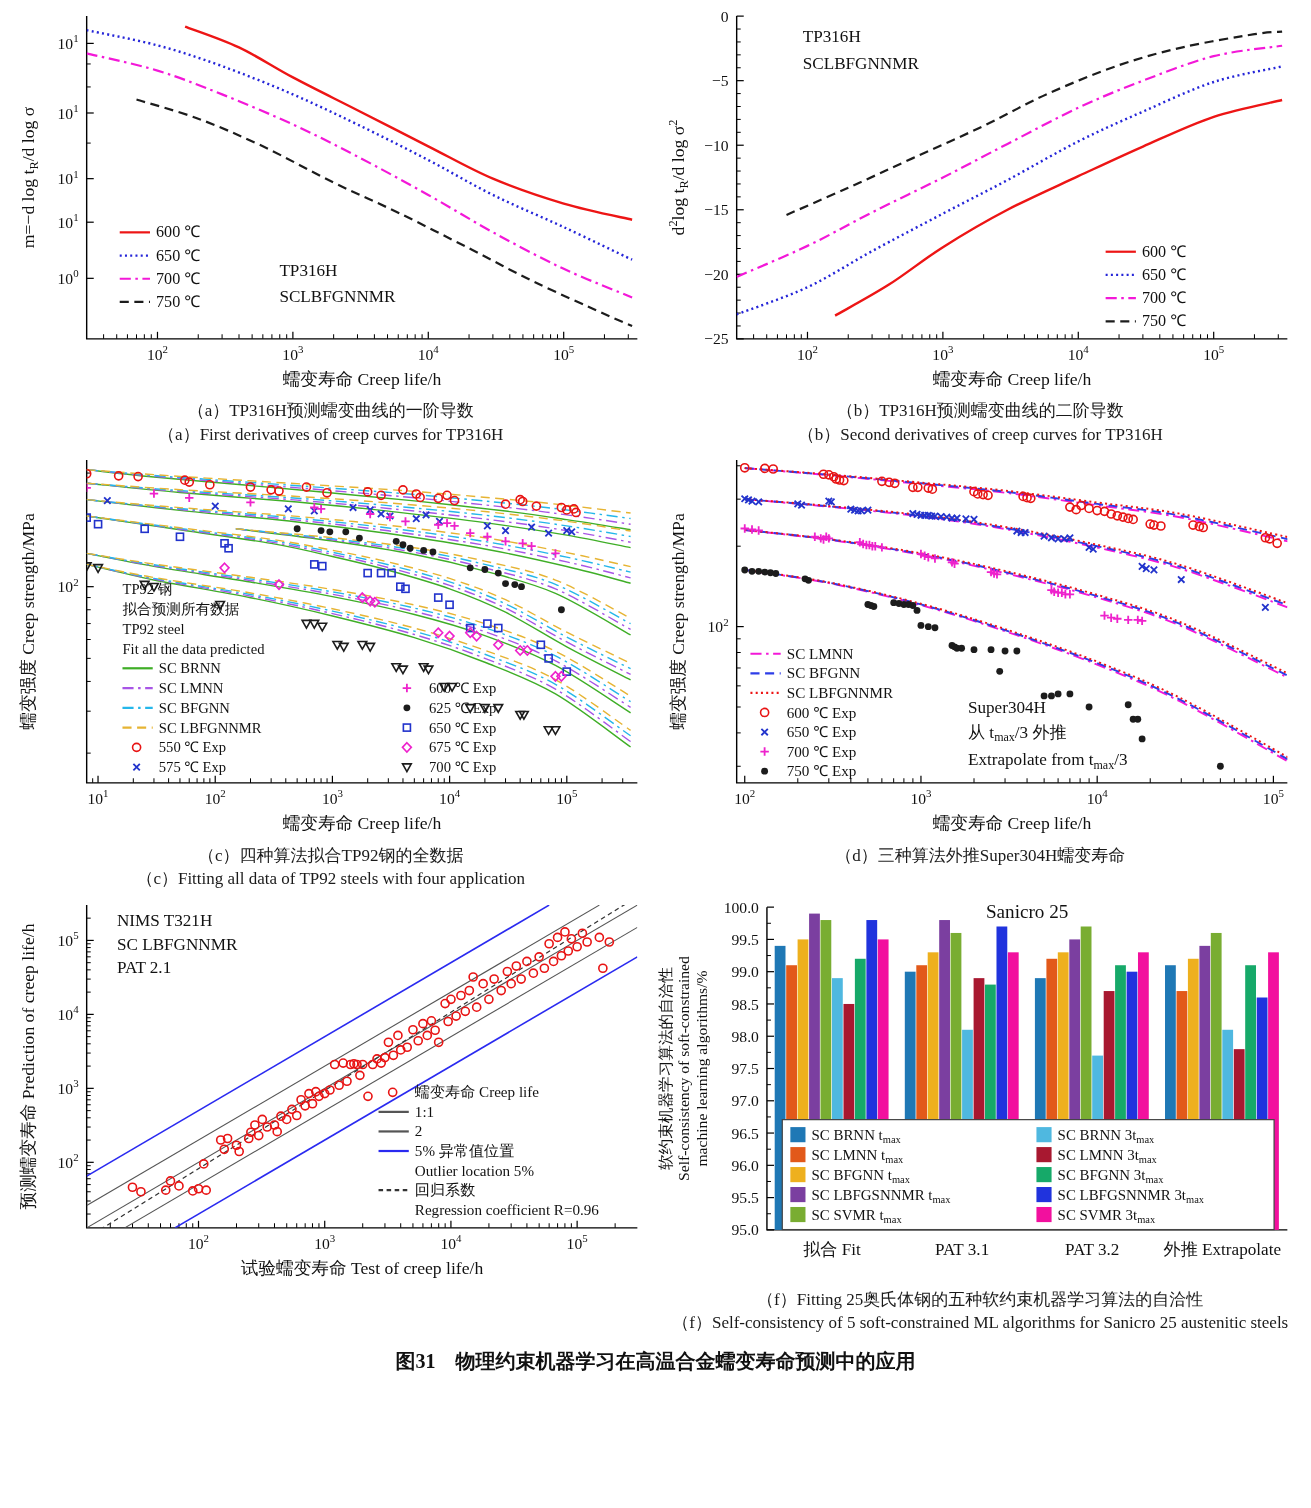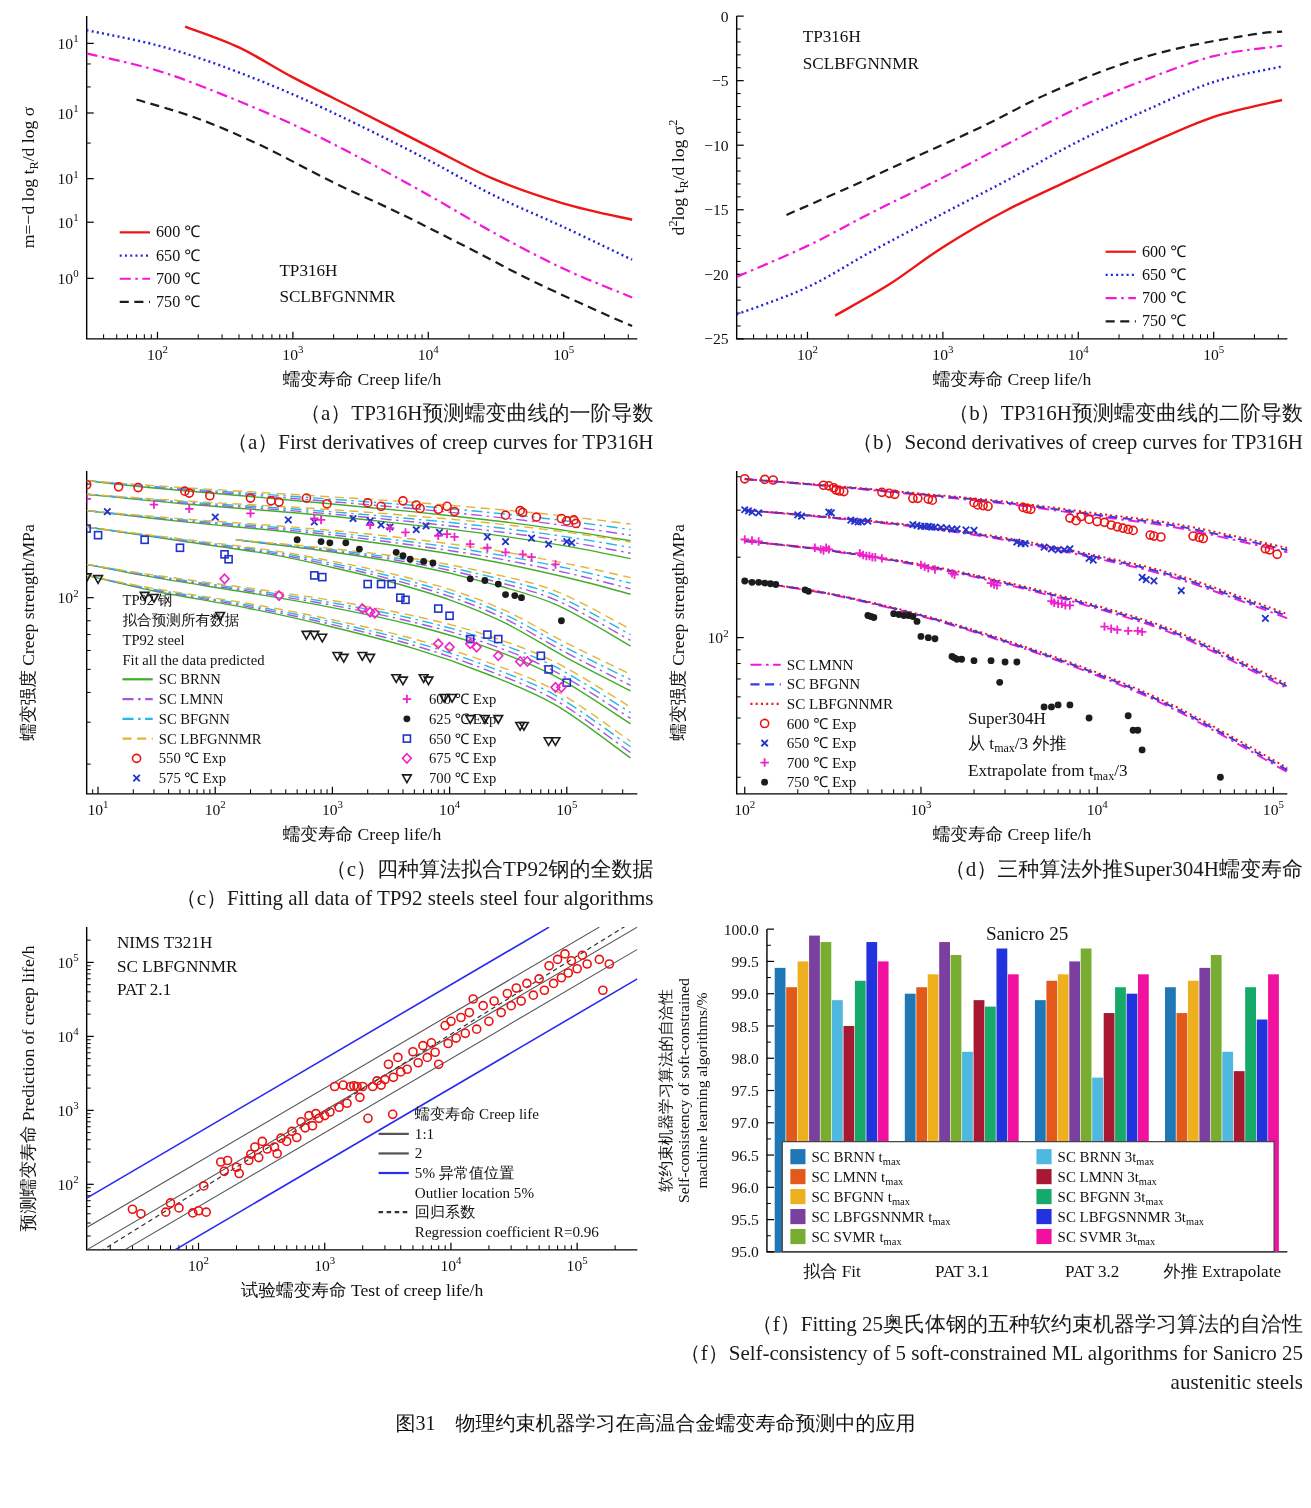--- a/index.html
+++ b/index.html
@@ -2,23 +2,23 @@
 <html><head>
 <meta charset="utf-8">
 <style>
   html,body{margin:0;padding:0;background:#fff;}
   body{width:1311px;font-family:"Liberation Serif",serif;color:#111;}
   .grid{display:grid;grid-template-columns:1fr 1fr;padding:2px 6px 0 6px;}
   figure.panel{margin:0;padding:0 2px;}
   svg.chart{display:block;width:100%;height:auto;}
   svg text{font-family:"Liberation Serif",serif;fill:#111;}
   .caps{margin-top:2px;}
-  .cap{text-align:right;font-size:21px;line-height:1.38;color:#1a1a1a;}
+  .cap{text-align:center;font-size:17px;line-height:1.38;color:#1a1a1a;}
   .figcap{text-align:center;margin-top:10px;padding-bottom:8px;}
-  .figcap div{font-weight:normal;font-size:20px;line-height:1.6;}
+  .figcap div{font-weight:bold;font-size:20px;line-height:1.6;}
 </style>
 </head>
 <body>
 
 <div>
   <div class="grid">
 
     <figure class="panel">
       <svg class="chart" viewBox="0 0 640 392">
           <path d="M78 14 L78 334 L624 334" stroke="#000" stroke-width="1.4" fill="none"></path>
@@ -763,21 +763,21 @@
             <path d="M0,-4.6L4.4,0L0,4.6L-4.4,0Z"></path>
           </g>
           <text x="417.49" y="303.8" font-size="14.5"><tspan>675 ℃ Exp</tspan></text>
           <g transform="translate(395.5,318.4)" stroke="#1c1c1c" fill="none" stroke-width="1.6">
             <path d="M-4.3,-3.2L4.3,-3.2L0,4.4Z"></path>
           </g>
           <text x="417.49" y="323.4" font-size="14.5"><tspan>700 ℃ Exp</tspan></text>
         </svg>
       <figcaption class="caps">
         <div class="cap">（c）四种算法拟合TP92钢的全数据</div>
-        <div class="cap">（c）Fitting all data of TP92 steels steel four algorithms</div>
+        <div class="cap">（c）Fitting all data of TP92 steels with four application</div>
       </figcaption>
     </figure>
 
     <figure class="panel">
       <svg class="chart" viewBox="0 0 640 392">
           <path d="M78 14 L78 334 L624 334" stroke="#000" stroke-width="1.4" fill="none"></path>
           <line x1="78" y1="179.06144492681895" x2="85" y2="179.06144492681895" stroke="#000" stroke-width="1.2"></line>
           <text x="70" y="184.56144492681895" text-anchor="end" font-size="15.5"><tspan>10</tspan><tspan dy="-6.5" font-size="10.8">2</tspan></text>
           <line x1="78" y1="317.540738120067" x2="82" y2="317.540738120067" stroke="#000" stroke-width="1"></line>
           <line x1="78" y1="284.451942497482" x2="82" y2="284.451942497482" stroke="#000" stroke-width="1"></line>

